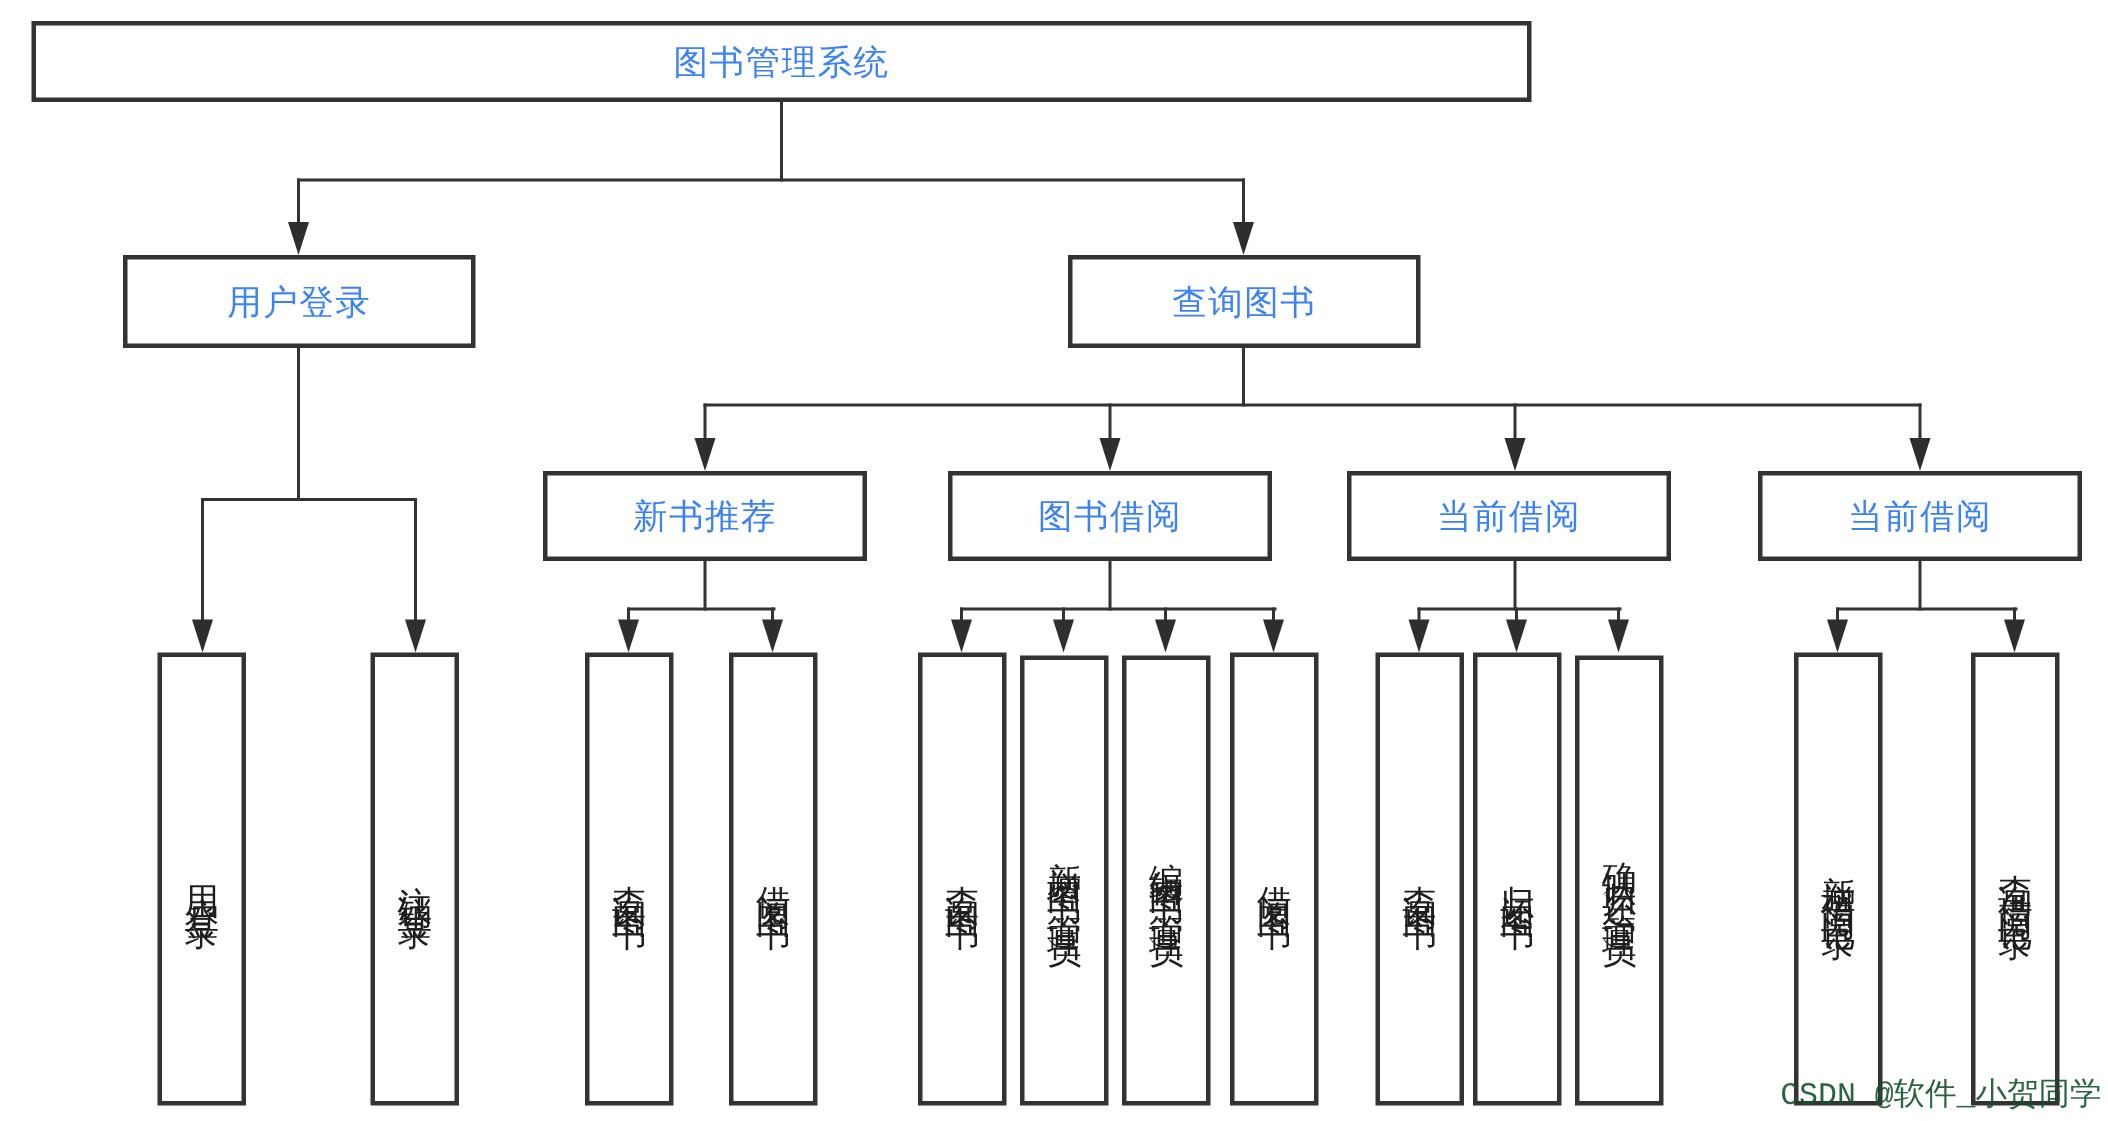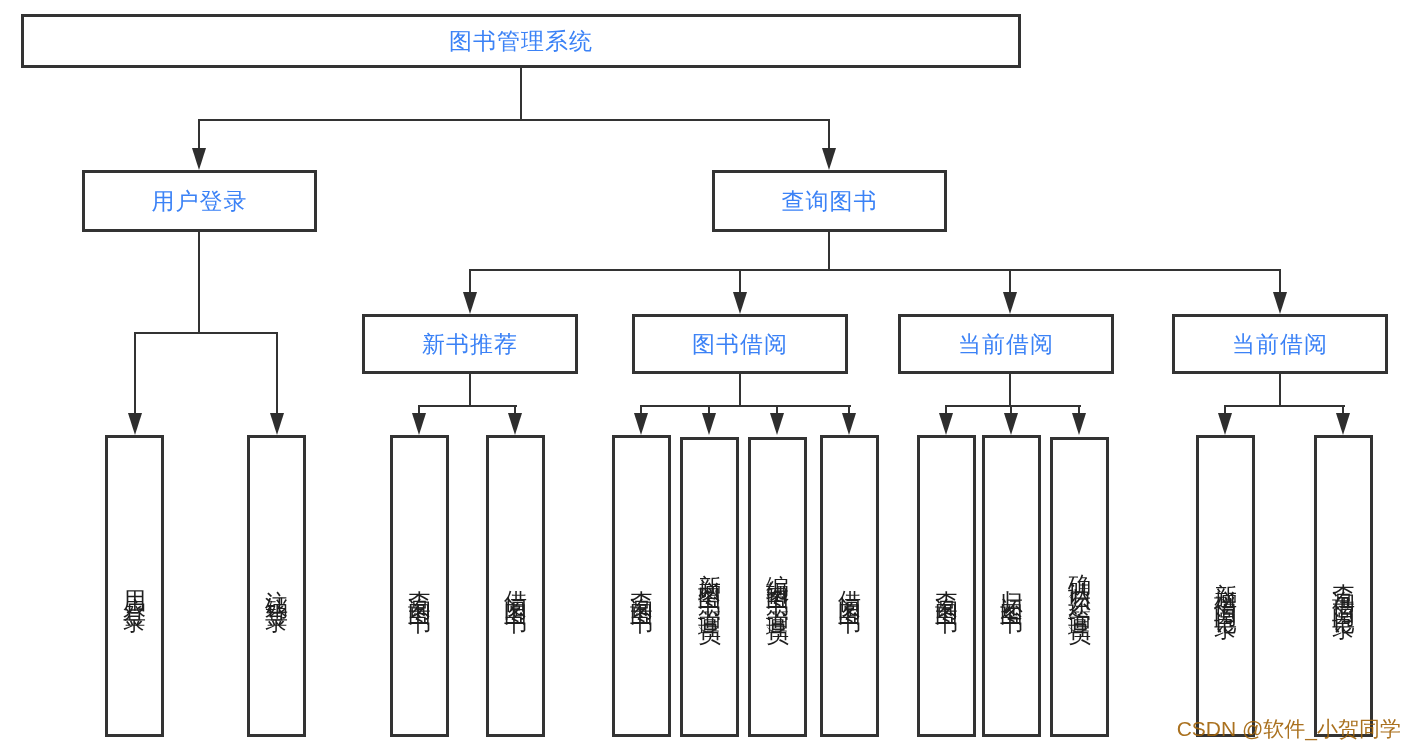--- a/index.html
+++ b/index.html
@@ -39,24 +39,25 @@
     position:absolute;width:0;height:0;
     border-left:7px solid transparent;
     border-right:7px solid transparent;
     border-top:22px solid #2e2e2e;
     z-index:3;
   }
   .watermark{
     position:absolute;
     right:4px;bottom:4px;
     font-size:21px;
-    color:#a16207;
+    color:#14532d;
     opacity:.9;
     z-index:6;
     white-space:nowrap;
+    font-family:Liberation Mono, monospace;
   }
 </style>
 </head>
 <body>
 
 <div class="canvas">
 
   <div class="box" style="left:21px;top:14px;width:1000px;height:54px">
     <span class="hlabel">图书管理系统</span>
   </div>

